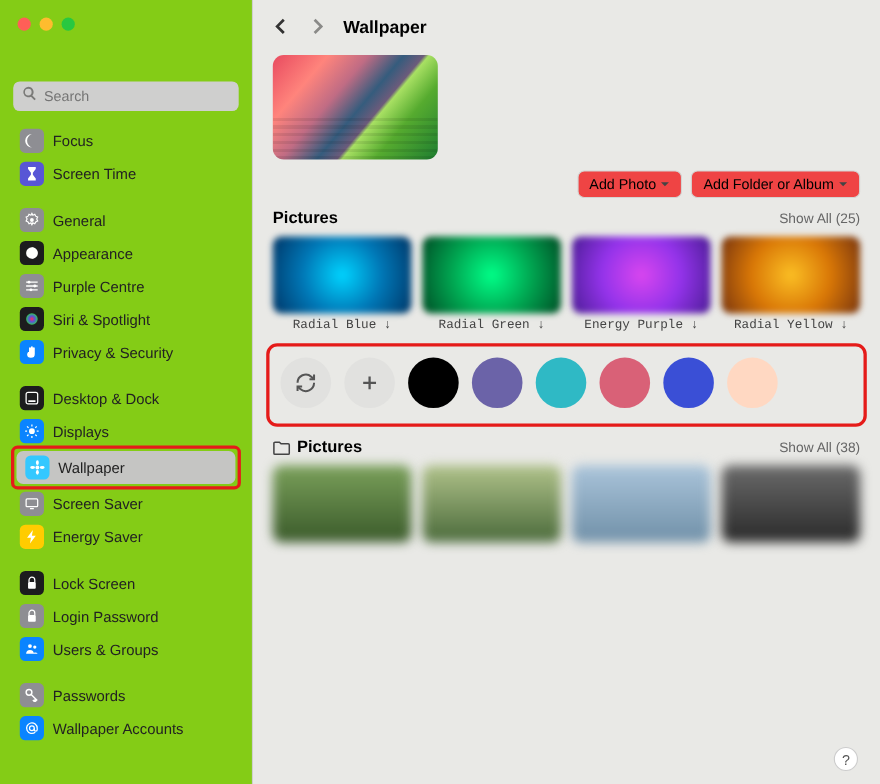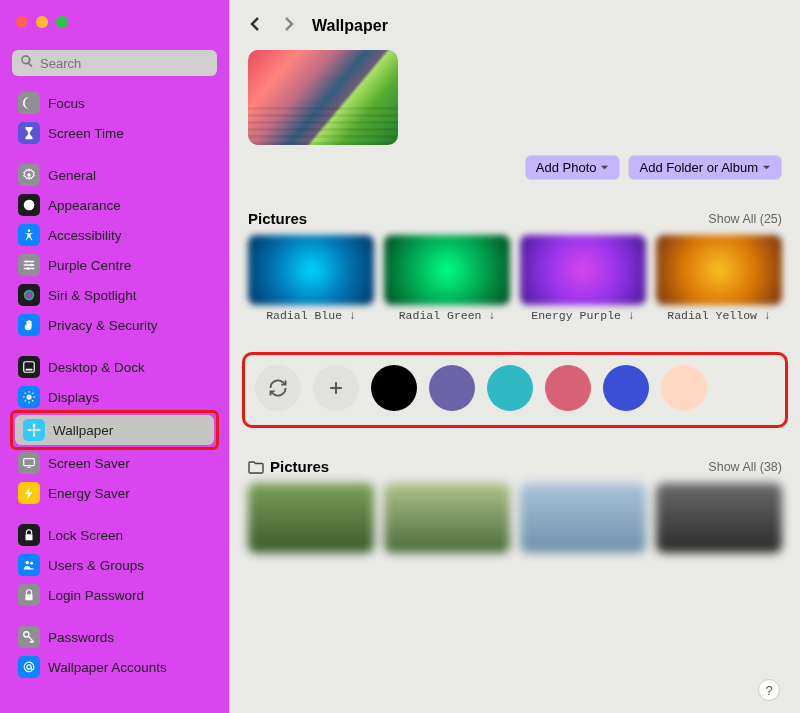--- a/index.html
+++ b/index.html
@@ -6,21 +6,21 @@
 body { background: #e9e9e6; width: 800px; height: 713px; overflow: hidden; display: flex; }
 
 
 .window-controls { position: absolute; top: 16px; left: 16px; display: flex; gap: 8px; z-index: 10; }
 .traffic-light { width: 12px; height: 12px; border-radius: 50%; }
 .traffic-red { background: #ff5f57; }
 .traffic-yellow { background: #febc2e; }
 .traffic-green { background: #28c840; }
 
 
-.sidebar { width: 230px; background: #d946ef; border-right: 1px solid #cfcfce; padding-top: 50px; display: flex; flex-direction: column; }
+.sidebar { width: 230px; background: #84cc16; border-right: 1px solid #cfcfce; padding-top: 74px; display: flex; flex-direction: column; }
 .search-wrap { padding: 0 12px 8px 12px; }
 .search { display: flex; align-items: center; background: #cfcfce; border-radius: 6px; padding: 4px 8px; gap: 6px; }
 .search svg { width: 14px; height: 14px; fill: #7a7a78; }
 .search input { border: none; background: transparent; outline: none; font-size: 13px; color: #555; flex: 1; }
 
 .nav { flex: 1; overflow-y: auto; padding: 4px 10px; }
 .nav::-webkit-scrollbar{width:7px}.nav::-webkit-scrollbar-thumb{background:#b0b0ae;border-radius:4px}
 .nav-section { margin-bottom: 12px; }
 .nav-item { display: flex; align-items: center; gap: 8px; padding: 4px 8px; border-radius: 6px; cursor: pointer; font-size: 13.5px; color: #222; }
 .nav-item.selected { background: #c5c5c3; }
@@ -47,24 +47,24 @@
 .settings-col { flex: 1; display: flex; flex-direction: column; gap: 6px; }
 .dropdown { background: #f4f4f2; border: 1px solid #d6d6d4; border-radius: 8px; padding: 8px 12px; display: flex; justify-content: space-between; align-items: center; font-size: 13.5px; }
 .sel-icon svg{width:10px;height:14px;fill:#444}
 .toggle-row { background: #f4f4f2; border: 1px solid #d6d6d4; border-radius: 8px; overflow: hidden; }
 .toggle-item { padding: 9px 12px; display: flex; justify-content: space-between; align-items: center; font-size: 13.5px; border-bottom: 1px solid #e2e2e0; }
 .toggle-item:last-child { border-bottom: none; }
 .toggle { width: 38px; height: 22px; background: #d0d0ce; border-radius: 11px; position: relative; }
 .toggle::after { content: ""; position: absolute; left: 2px; top: 2px; width: 18px; height: 18px; background: #fff; border-radius: 50%; box-shadow: 0 1px 2px rgba(0,0,0,0.2); }
 
 .action-row { display: flex; gap: 8px; justify-content: flex-end; margin-top: 10px; }
-.pill-btn { background: #c4b5fd; border: 1px solid #d4d4d2; border-radius: 6px; padding: 4px 10px; font-size: 13px; display: flex; align-items: center; gap: 4px; cursor: pointer; }
+.pill-btn { background: #ef4444; border: 1px solid #d4d4d2; border-radius: 6px; padding: 4px 10px; font-size: 13px; display: flex; align-items: center; gap: 4px; cursor: pointer; }
 .pill-btn svg { width: 9px; height: 9px; fill: #444; }
 
-.section { margin-top: 30px; }
+.section { margin-top: 10px; }
 .section-head { display: flex; justify-content: space-between; align-items: center; margin-bottom: 8px; }
 .section-title { font-size: 15px; font-weight: 600; display: flex; align-items: center; gap: 6px; }
 .showall { font-size: 12.5px; color: #666; cursor: pointer; }
 
 .wall-row { display: flex; gap: 10px; }
 .wall-card { flex: 1; display: flex; flex-direction: column; align-items: center; gap: 4px; }
 .wall-thumb { width: 100%; height: 70px; border-radius: 8px; filter: blur(3px); }
 .rb { background: radial-gradient(circle at 50% 50%,#00d4ff,#0077b6,#003566); }
 .rg { background: radial-gradient(circle at 50% 50%,#00ff88,#00a651,#004d25); }
 .rp { background: radial-gradient(circle at 50% 50%,#d946ef,#9333ea,#4c1d95); }
@@ -130,29 +130,20 @@
           <span>General</span>
         </div>
         <div class="nav-item">
           <span class="nav-icon" style="background:#1c1c1e">
             <svg viewBox="0 0 16 16">
               <circle cx="8" cy="8" r="6" fill="#fff"></circle>
               <path d="M8 2a6 6 0 010 12z"></path>
             </svg>
           </span>
           <span>Appearance</span>
-        </div>
-        <div class="nav-item">
-          <span class="nav-icon" style="background:#0a84ff">
-            <svg viewBox="0 0 16 16">
-              <circle cx="8" cy="3" r="1.5"></circle>
-              <path d="M3 6h10l-3 1v3l2 4h-1l-2-3h-2l-2 3H4l2-4V7z"></path>
-            </svg>
-          </span>
-          <span>Accessibility</span>
         </div>
         <div class="nav-item">
           <span class="nav-icon" style="background:#8e8e93">
             <svg viewBox="0 0 16 16">
               <path d="M2 4h12M2 8h12M2 12h12" stroke="#fff" stroke-width="1.5"></path>
               <circle cx="5" cy="4" r="1.5"></circle>
               <circle cx="11" cy="8" r="1.5"></circle>
               <circle cx="7" cy="12" r="1.5"></circle>
             </svg>
           </span>
@@ -248,38 +239,38 @@
         <div class="nav-item">
           <span class="nav-icon" style="background:#1c1c1e">
             <svg viewBox="0 0 16 16">
               <rect x="4" y="7" width="8" height="7" rx="1"></rect>
               <path d="M5 7V5a3 3 0 016 0v2" fill="none" stroke="#fff" stroke-width="1.3"></path>
             </svg>
           </span>
           <span>Lock Screen</span>
         </div>
         <div class="nav-item">
+          <span class="nav-icon" style="background:#8e8e93">
+            <svg viewBox="0 0 16 16">
+              <rect x="4" y="7" width="8" height="7" rx="1"></rect>
+              <circle cx="8" cy="10" r="1"></circle>
+              <path d="M5 7V5a3 3 0 016 0v2" fill="none" stroke="#fff" stroke-width="1.3"></path>
+            </svg>
+          </span>
+          <span>Login Password</span>
+        </div>
+        <div class="nav-item">
           <span class="nav-icon" style="background:#0a84ff">
             <svg viewBox="0 0 16 16">
               <circle cx="6" cy="5" r="2"></circle>
               <circle cx="11" cy="6" r="1.7"></circle>
               <path d="M2 13a4 4 0 018 0zM9 13a3 3 0 015 0z"></path>
             </svg>
           </span>
           <span>Users &amp; Groups</span>
-        </div>
-        <div class="nav-item">
-          <span class="nav-icon" style="background:#8e8e93">
-            <svg viewBox="0 0 16 16">
-              <rect x="4" y="7" width="8" height="7" rx="1"></rect>
-              <circle cx="8" cy="10" r="1"></circle>
-              <path d="M5 7V5a3 3 0 016 0v2" fill="none" stroke="#fff" stroke-width="1.3"></path>
-            </svg>
-          </span>
-          <span>Login Password</span>
         </div>
       </div>
       <div class="nav-section">
         <div class="nav-item">
           <span class="nav-icon" style="background:#8e8e93">
             <svg viewBox="0 0 16 16">
               <circle cx="5" cy="5" r="3" fill="none" stroke="#fff" stroke-width="1.5"></circle>
               <path d="M7 7l6 6-1 1-1-1-1 1-1-1" stroke="#fff" stroke-width="1.5" fill="none"></path>
             </svg>
           </span>

